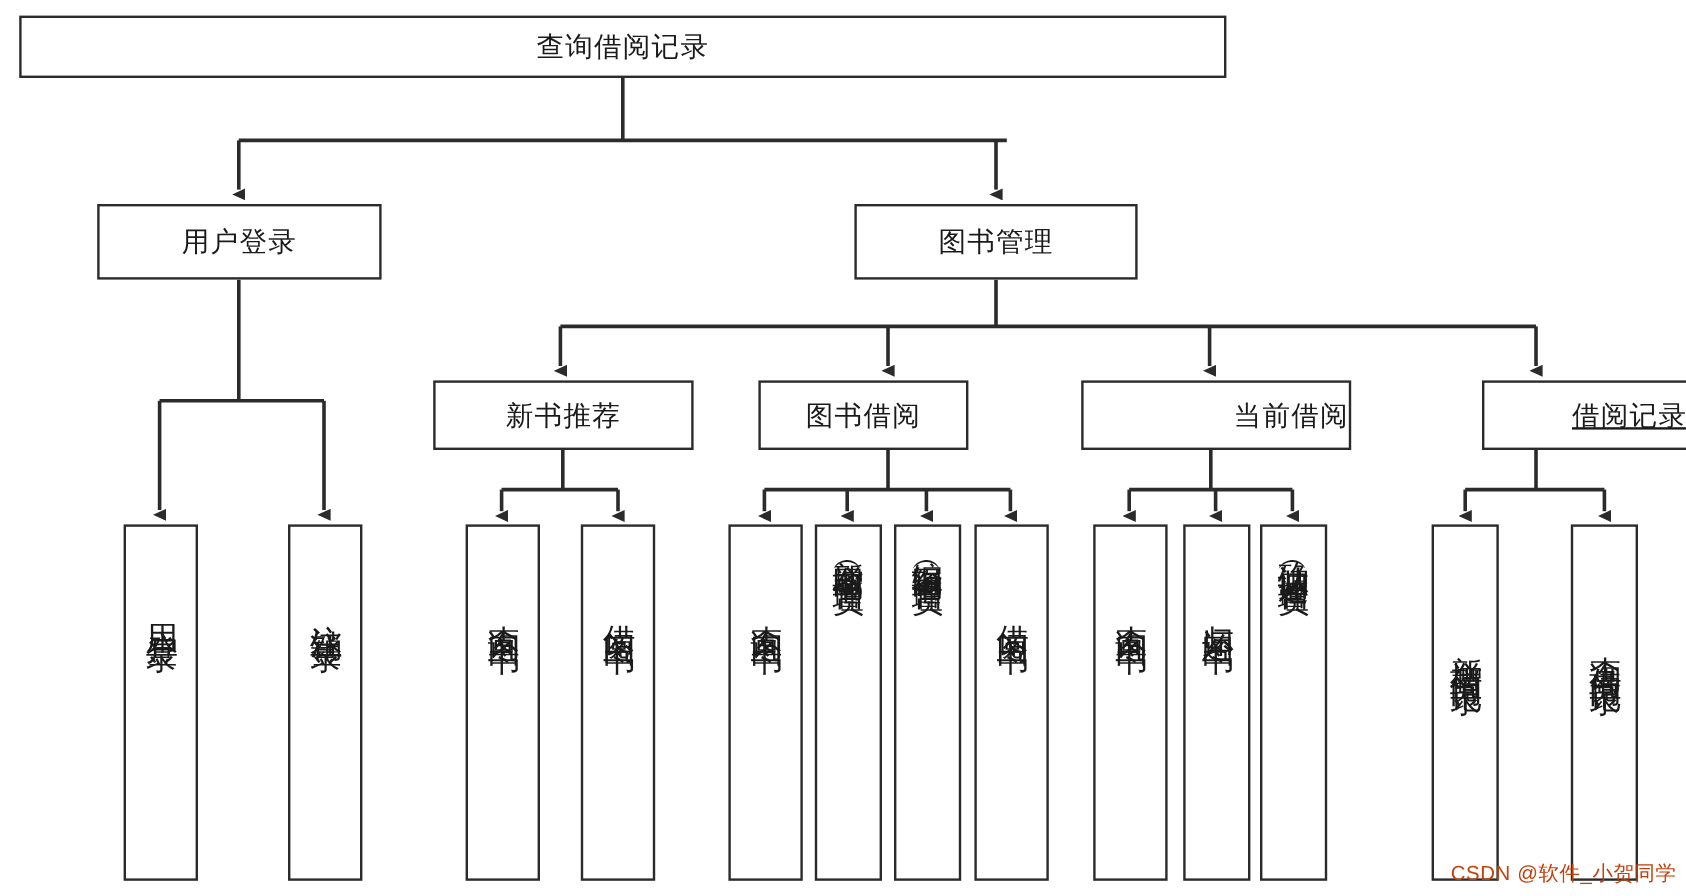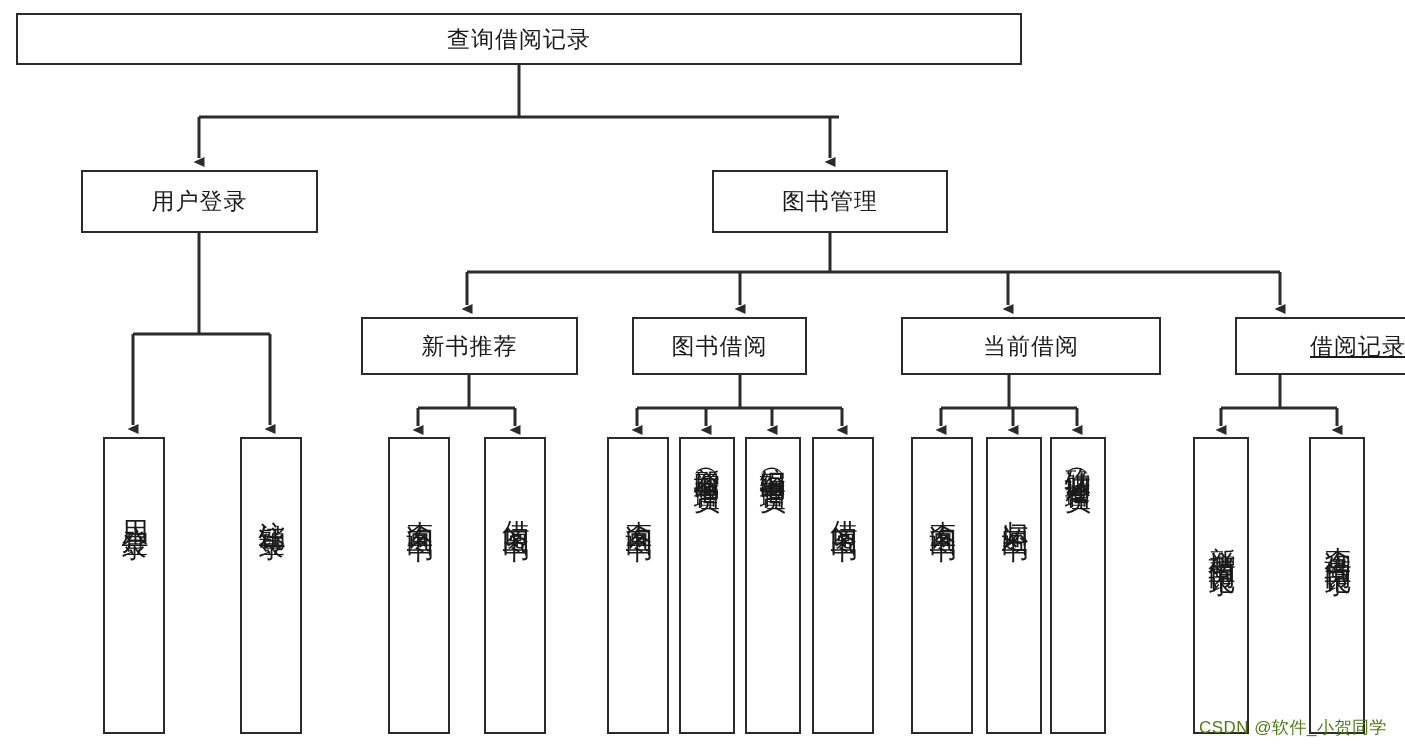--- a/index.html
+++ b/index.html
@@ -57,24 +57,24 @@
     letter-spacing: 3px;
   }
   .node.vert.mid .vlabel {
     padding-top: 52px;
   }
   .node.vert.mid2 .vlabel {
     padding-top: 78px;
   }
   #watermark {
     position: absolute;
-    right: 18px;
+    right: 8px;
     bottom: 8px;
     font-size: 17px;
-    color: #4d7c0f;
+    color: #c2410c;
     letter-spacing: 0.5px;
     white-space: nowrap;
   }
 </style>
 </head>
 <body>
 
 <div id="canvas">
 
   <svg id="wires" viewBox="0 0 1405 747" xmlns="http://www.w3.org/2000/svg">
@@ -137,21 +137,21 @@
   <div class="node horiz" style="left:361px; top:317px; width:217px; height:58px;">
     <span>新书推荐</span>
   </div>
 
   <div class="node horiz" style="left:712px; top:170px; width:236px; height:63px;">
     <span>图书管理</span>
   </div>
   <div class="node horiz" style="left:632px; top:317px; width:175px; height:58px;">
     <span>图书借阅</span>
   </div>
-  <div class="node horiz" style="left:901px; top:317px; width:260px; height:58px;">
+  <div class="node horiz" style="left:901px; top:317px; width:225px; height:58px;justify-content:flex-end;">
     <span>当前借阅</span>
   </div>
   <div class="node horiz" style="left:1235px; top:317px; width:246px; height:58px;text-decoration:underline;">
     <span>借阅记录</span>
   </div>
 
   <div class="node vert mid" style="left:103px; top:437px; width:62px; height:297px;">
     <span class="vlabel">用户登录</span>
   </div>
   <div class="node vert mid" style="left:240px; top:437px; width:62px; height:297px;">

